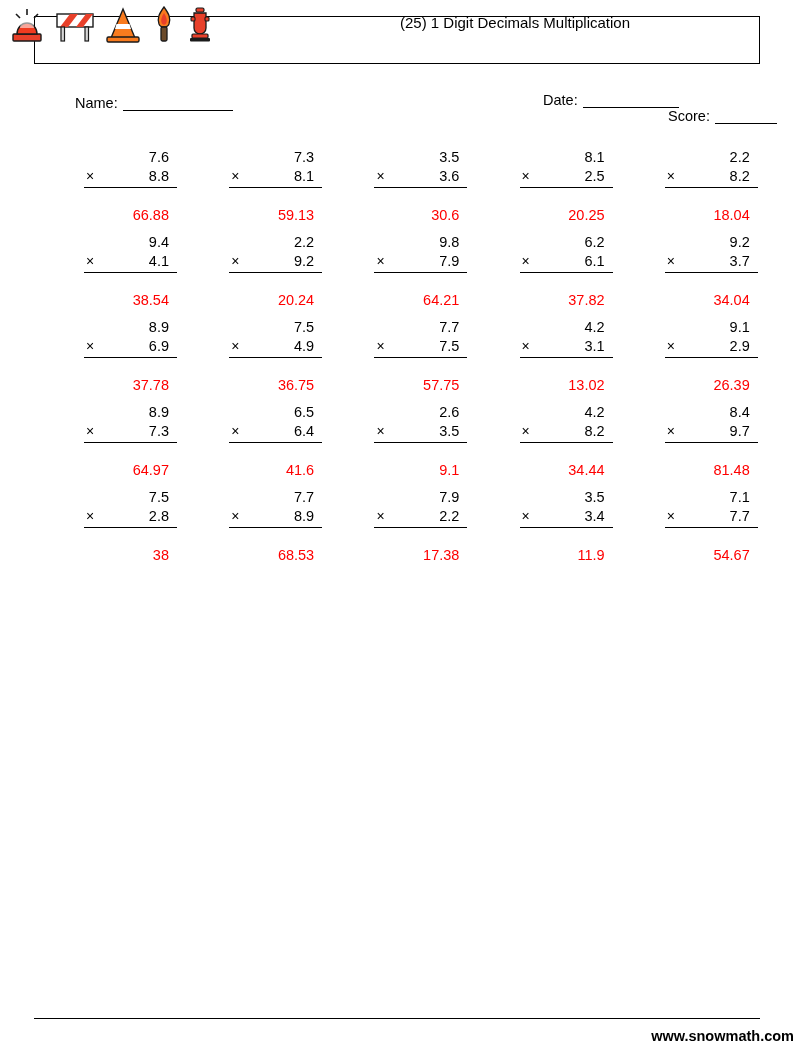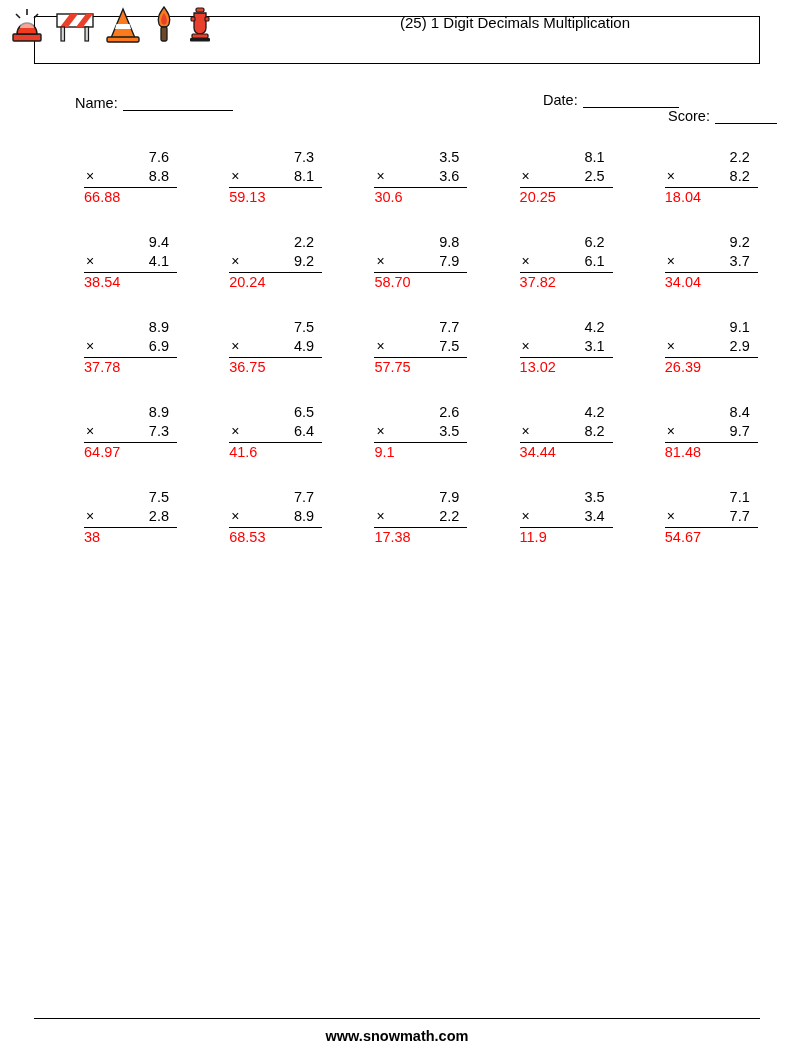--- a/index.html
+++ b/index.html
@@ -119,40 +119,40 @@
     top: 0;
     font-size: 14px;
     color: #000;
   }
   .rule {
     border-top: 1px solid #000;
     margin-top: 1px;
     width: 100%;
   }
   .row-answer {
-    text-align: left;
+    text-align: right;
     padding-right: 8px;
     color: #ff0000;
-    margin-top: 0;
+    margin-top: 18px;
   }
 
   
   .footer-rule {
     position: absolute;
     left: 34px;
     top: 1018px;
     width: 726px;
     border-top: 1px solid #000;
   }
   .footer-text {
     position: absolute;
     left: 0;
     top: 1028px;
     width: 794px;
-    text-align: center;
+    text-align: right;
     font-size: 14.5px;
     font-weight: bold;
     color: #000;
   }
 </style>
 </head>
 <body>
 
 <div class="header-box"></div>
 
@@ -281,21 +281,21 @@
         <div class="row-op"><span class="op-sign">×</span><span>9.2</span></div>
         <div class="rule"></div>
         <div class="row-answer">20.24</div>
       </div>
     </div>
     <div class="cell">
       <div class="problem">
         <div class="row-top">9.8</div>
         <div class="row-op"><span class="op-sign">×</span><span>7.9</span></div>
         <div class="rule"></div>
-        <div class="row-answer">58.70</div>
+        <div class="row-answer">64.21</div>
       </div>
     </div>
     <div class="cell">
       <div class="problem">
         <div class="row-top">6.2</div>
         <div class="row-op"><span class="op-sign">×</span><span>6.1</span></div>
         <div class="rule"></div>
         <div class="row-answer">37.82</div>
       </div>
     </div>

